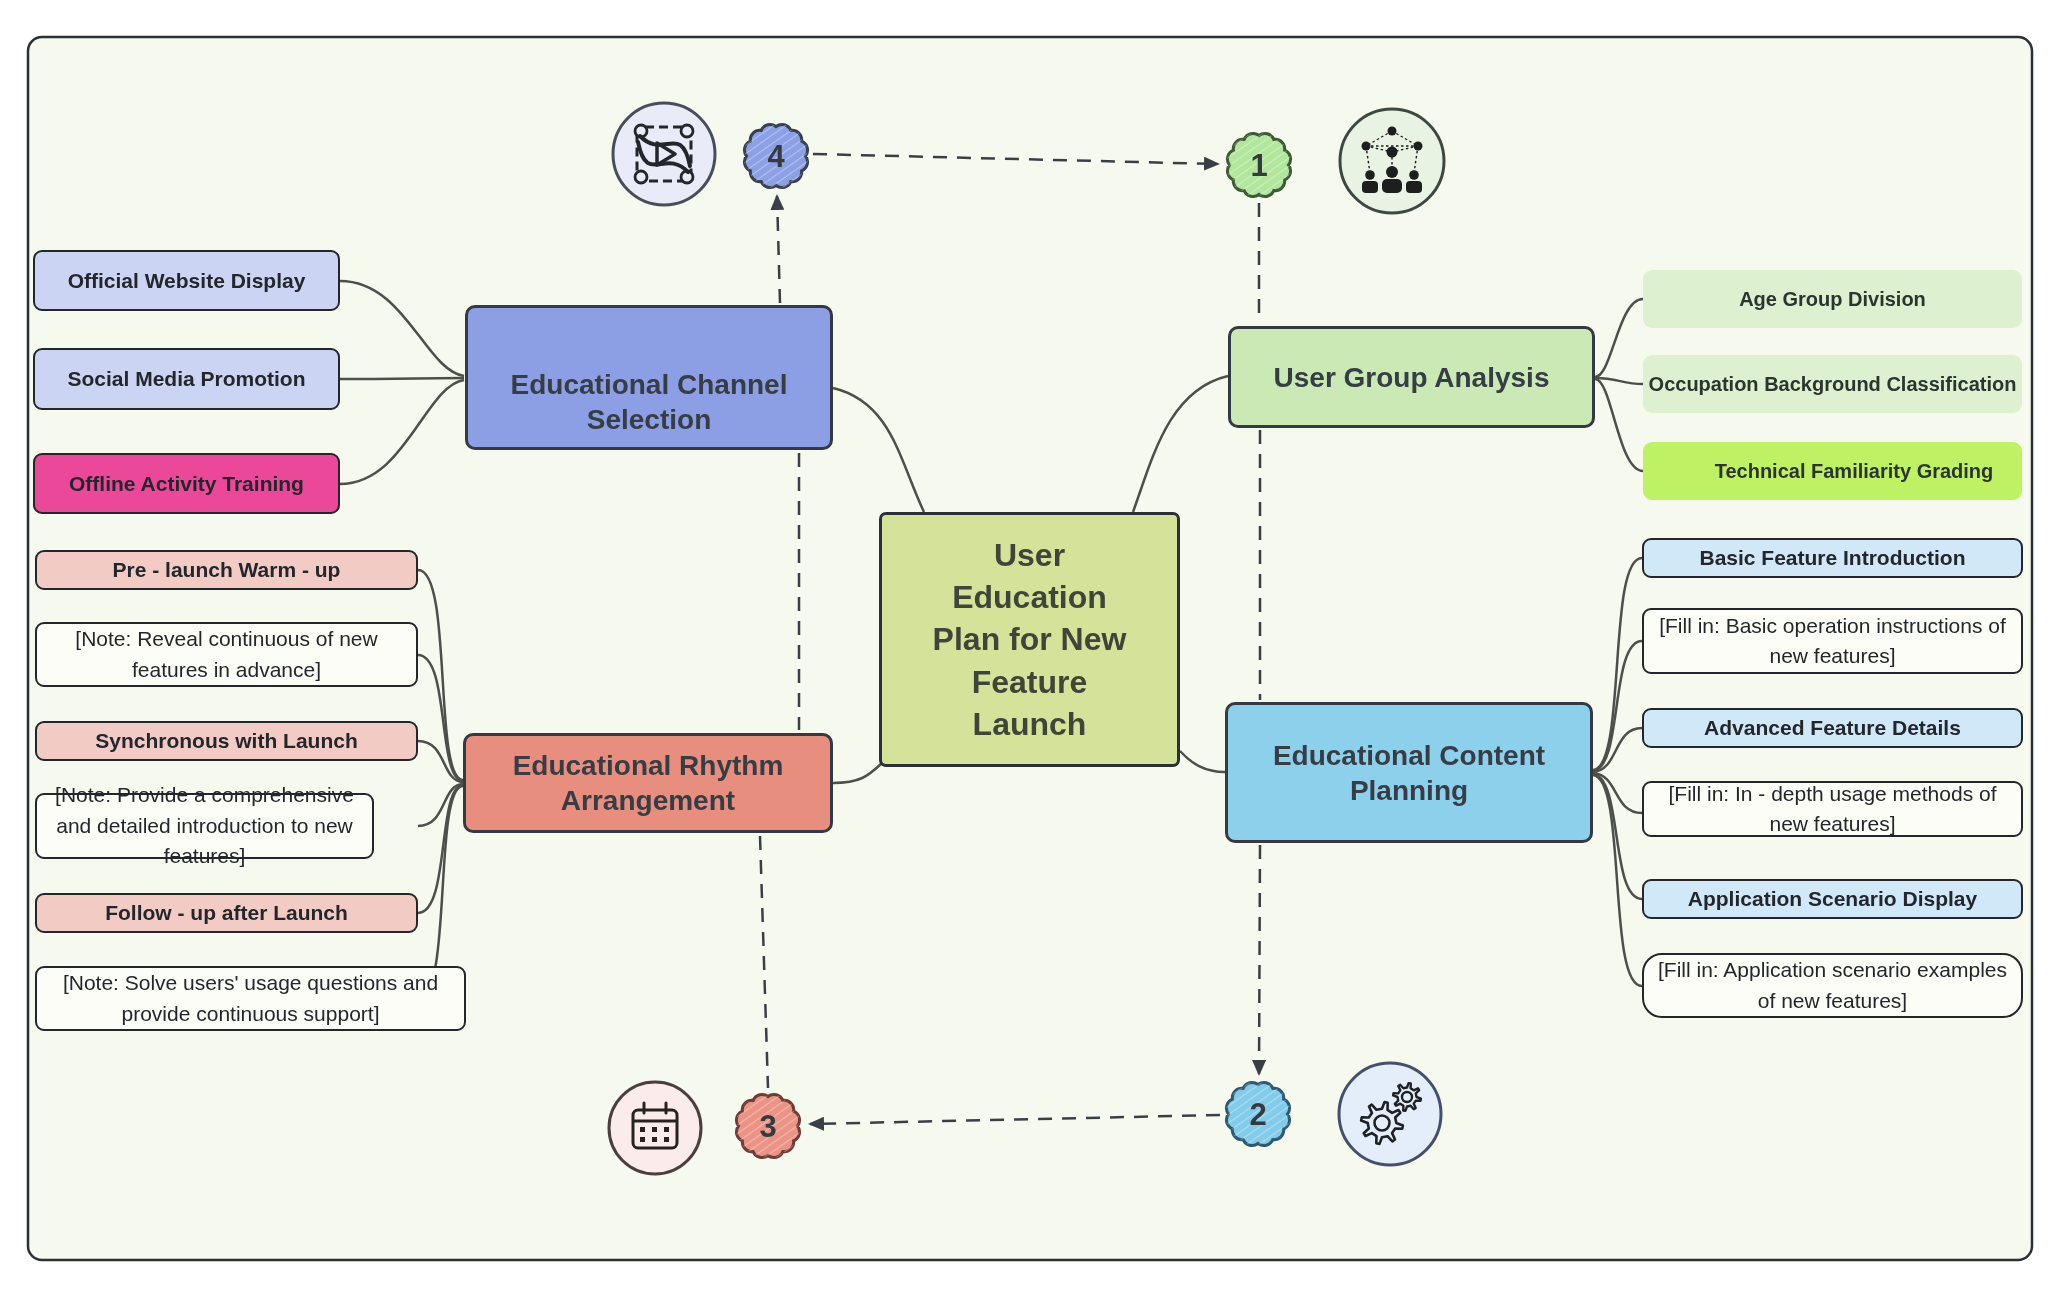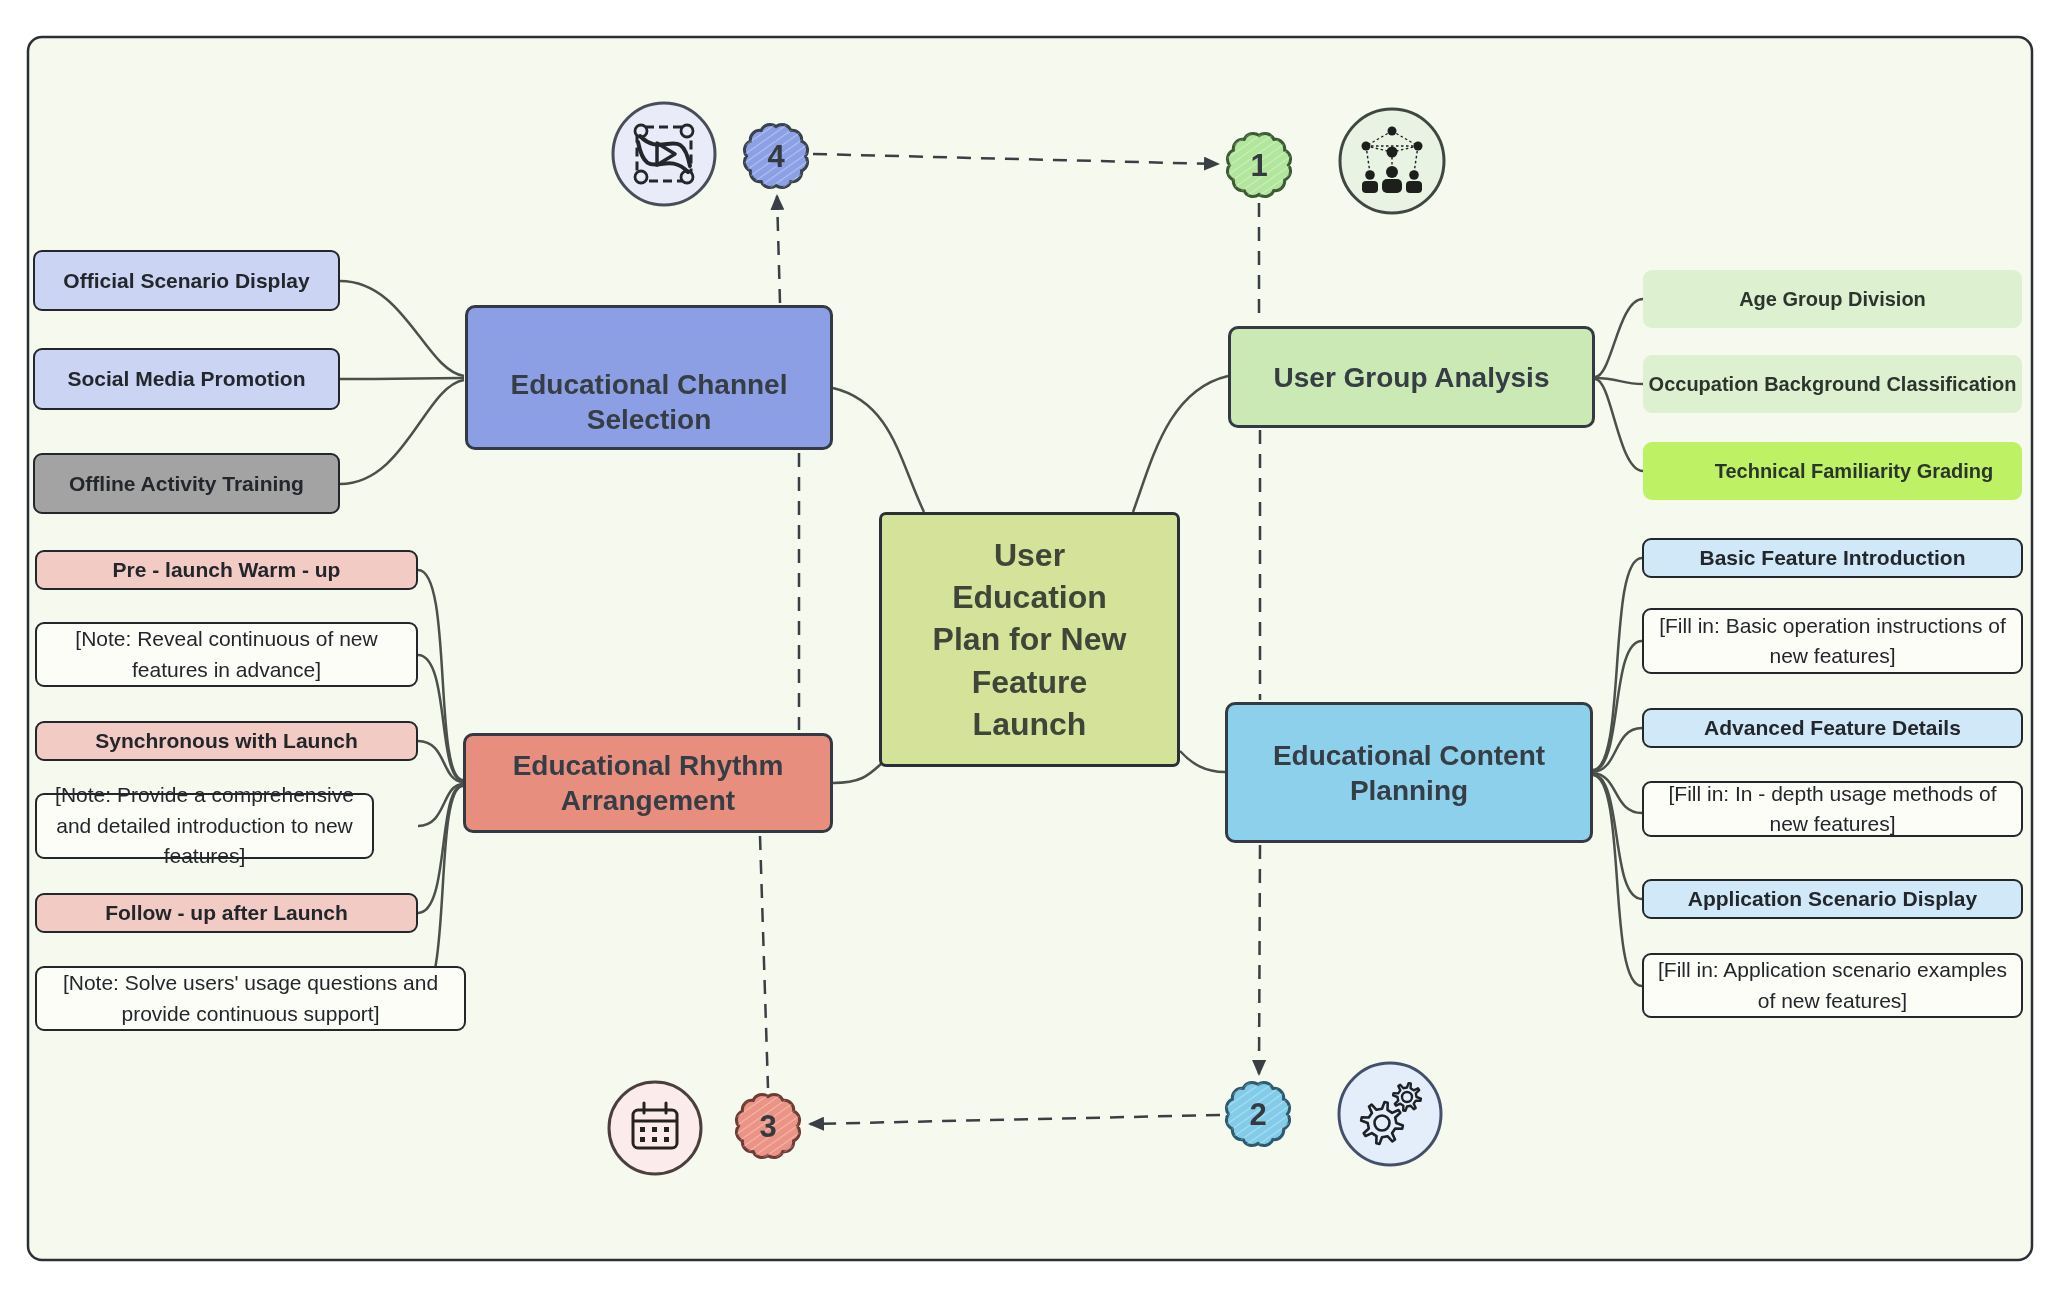--- a/index.html
+++ b/index.html
@@ -157,23 +157,23 @@
     </g>
   </svg>
 
   <div class="node center-topic" style="left: 879px; top: 512px; width: 301px; height: 255px; background-color: rgb(213, 227, 154);">
     <span>User Education Plan for New Feature Launch</span>
   </div>
 
   <div class="node branch" style="left: 465px; top: 305px; width: 368px; height: 145px; background-color: rgb(140, 159, 228);">
     <span style="max-width:330px;margin-top:48px;">Educational Channel Selection</span>
   </div>
-  <div class="node leaf-topic" style="left: 33px; top: 250px; width: 307px; height: 61px; background-color: rgb(204, 212, 244);">Official Scenario Display</div>
+  <div class="node leaf-topic" style="left: 33px; top: 250px; width: 307px; height: 61px; background-color: rgb(204, 212, 244);">Official Website Display</div>
   <div class="node leaf-topic" style="left: 33px; top: 348px; width: 307px; height: 62px; background-color: rgb(204, 212, 244);">Social Media Promotion</div>
-  <div class="node leaf-topic" style="left: 33px; top: 453px; width: 307px; height: 61px; background-color: #a3a3a3;">Offline Activity Training</div>
+  <div class="node leaf-topic" style="left: 33px; top: 453px; width: 307px; height: 61px; background-color: #ec4899;">Offline Activity Training</div>
 
   <div class="node branch" style="left: 1228px; top: 326px; width: 367px; height: 102px; background-color: rgb(203, 233, 180);">
     <span>User Group Analysis</span>
   </div>
   <div class="node leaf-plain" style="left: 1643px; top: 270px; width: 379px; height: 58px; background-color: rgb(221, 240, 208);">Age Group Division</div>
   <div class="node leaf-plain" style="left: 1643px; top: 355px; width: 379px; height: 58px; background-color: rgb(221, 240, 208);">Occupation Background Classification</div>
   <div class="node leaf-plain" style="left: 1643px; top: 442px; width: 379px; height: 58px; background-color: #bef264; padding-left: 43px;">Technical Familiarity Grading</div>
 
   <div class="node branch" style="left: 463px; top: 733px; width: 370px; height: 100px; background-color: rgb(232, 142, 126);">
     <span style="max-width:330px;">Educational Rhythm Arrangement</span>
@@ -186,15 +186,15 @@
   <div class="node leaf-note" style="left:35px;top:966px;width:431px;height:65px;">[Note: Solve users' usage questions and provide continuous support]</div>
 
   <div class="node branch" style="left: 1225px; top: 702px; width: 368px; height: 141px; background-color: rgb(141, 208, 236);">
     <span style="max-width:330px;">Educational Content Planning</span>
   </div>
   <div class="node leaf-topic" style="left: 1642px; top: 538px; width: 381px; height: 40px; background-color: rgb(208, 232, 248);">Basic Feature Introduction</div>
   <div class="node leaf-note" style="left:1642px;top:608px;width:381px;height:66px;">[Fill in: Basic operation instructions of new features]</div>
   <div class="node leaf-topic" style="left: 1642px; top: 708px; width: 381px; height: 40px; background-color: rgb(208, 232, 248);">Advanced Feature Details</div>
   <div class="node leaf-note" style="left:1642px;top:781px;width:381px;height:56px;">[Fill in: In - depth usage methods of new features]</div>
   <div class="node leaf-topic" style="left: 1642px; top: 879px; width: 381px; height: 40px; background-color: rgb(208, 232, 248);">Application Scenario Display</div>
-  <div class="node leaf-note" style="left:1642px;top:953px;width:381px;height:65px;">[Fill in: Application scenario examples of new features]</div>
+  <div class="node leaf-note" style="left:1642px;top:953px;width:381px;height:65px;border-radius:20px;">[Fill in: Application scenario examples of new features]</div>
 
 </div>
 
 </body></html>

